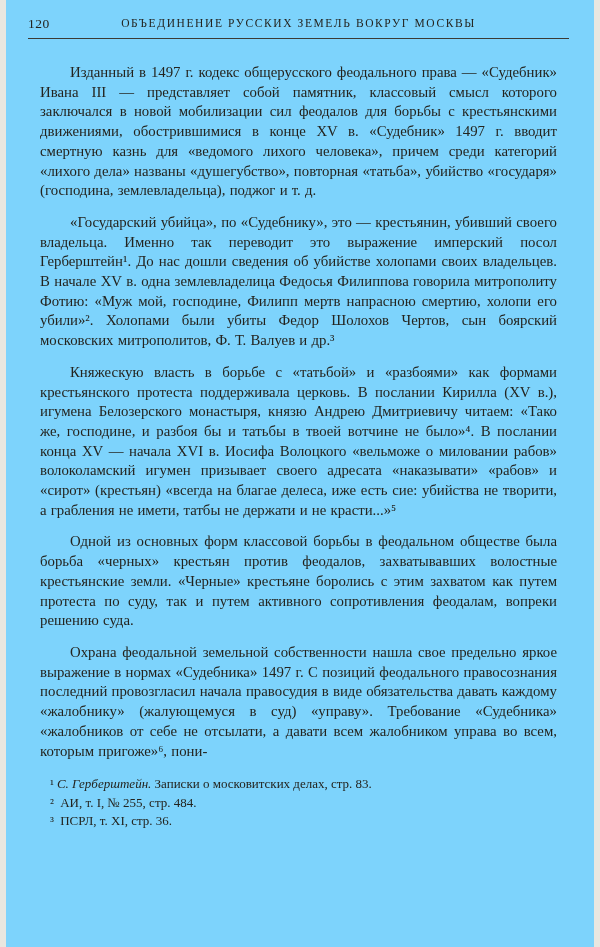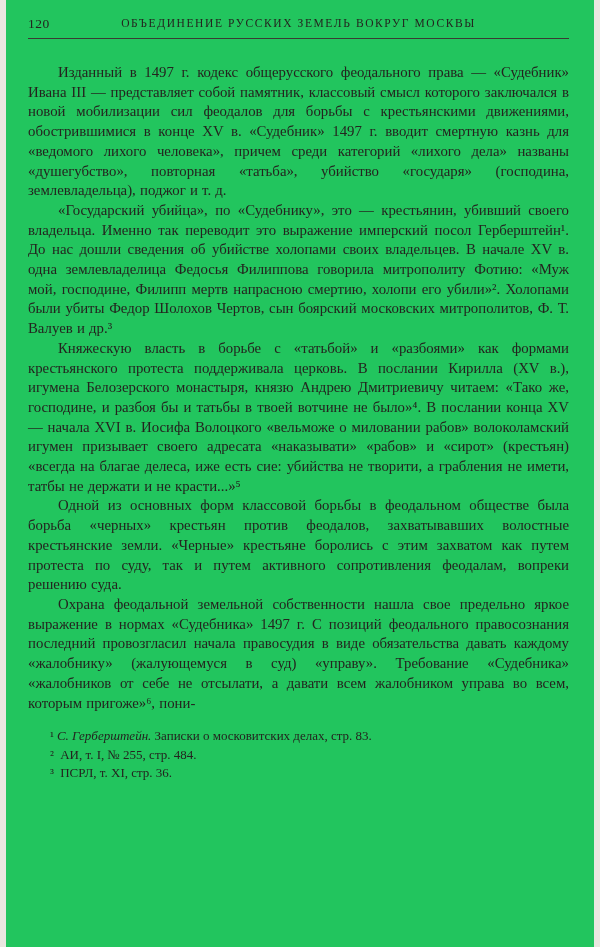--- a/index.html
+++ b/index.html
@@ -5,21 +5,21 @@
   html, body {
     margin: 0;
     padding: 0;
     background: #e9e7e0;
   }
   .page {
     position: relative;
     width: 588px;
     height: 947px;
     margin: 0 auto;
-    background: #22c55e;
+    background: #7dd3fc;
     box-sizing: border-box;
     padding: 16px 25px 18px 22px;
     font-family: "Liberation Serif", "DejaVu Serif", serif;
     color: #24241f;
     overflow: hidden;
   }
   
   .running-head {
     position: relative;
     height: 18px;
@@ -47,21 +47,21 @@
     margin: 4px 0 0 0;
   }
   
   .body-text {
     margin-top: 24px;
     font-size: 14.8px;
     line-height: 19.7px;
     text-align: justify;
   }
   .body-text p {
-    margin: 0;
+    margin: 12px;
     text-indent: 30px;
     word-spacing: 0.5px;
   }
   
   .footnotes {
     margin-top: 14px;
     font-size: 13px;
     line-height: 18.5px;
   }
   .footnotes p {

